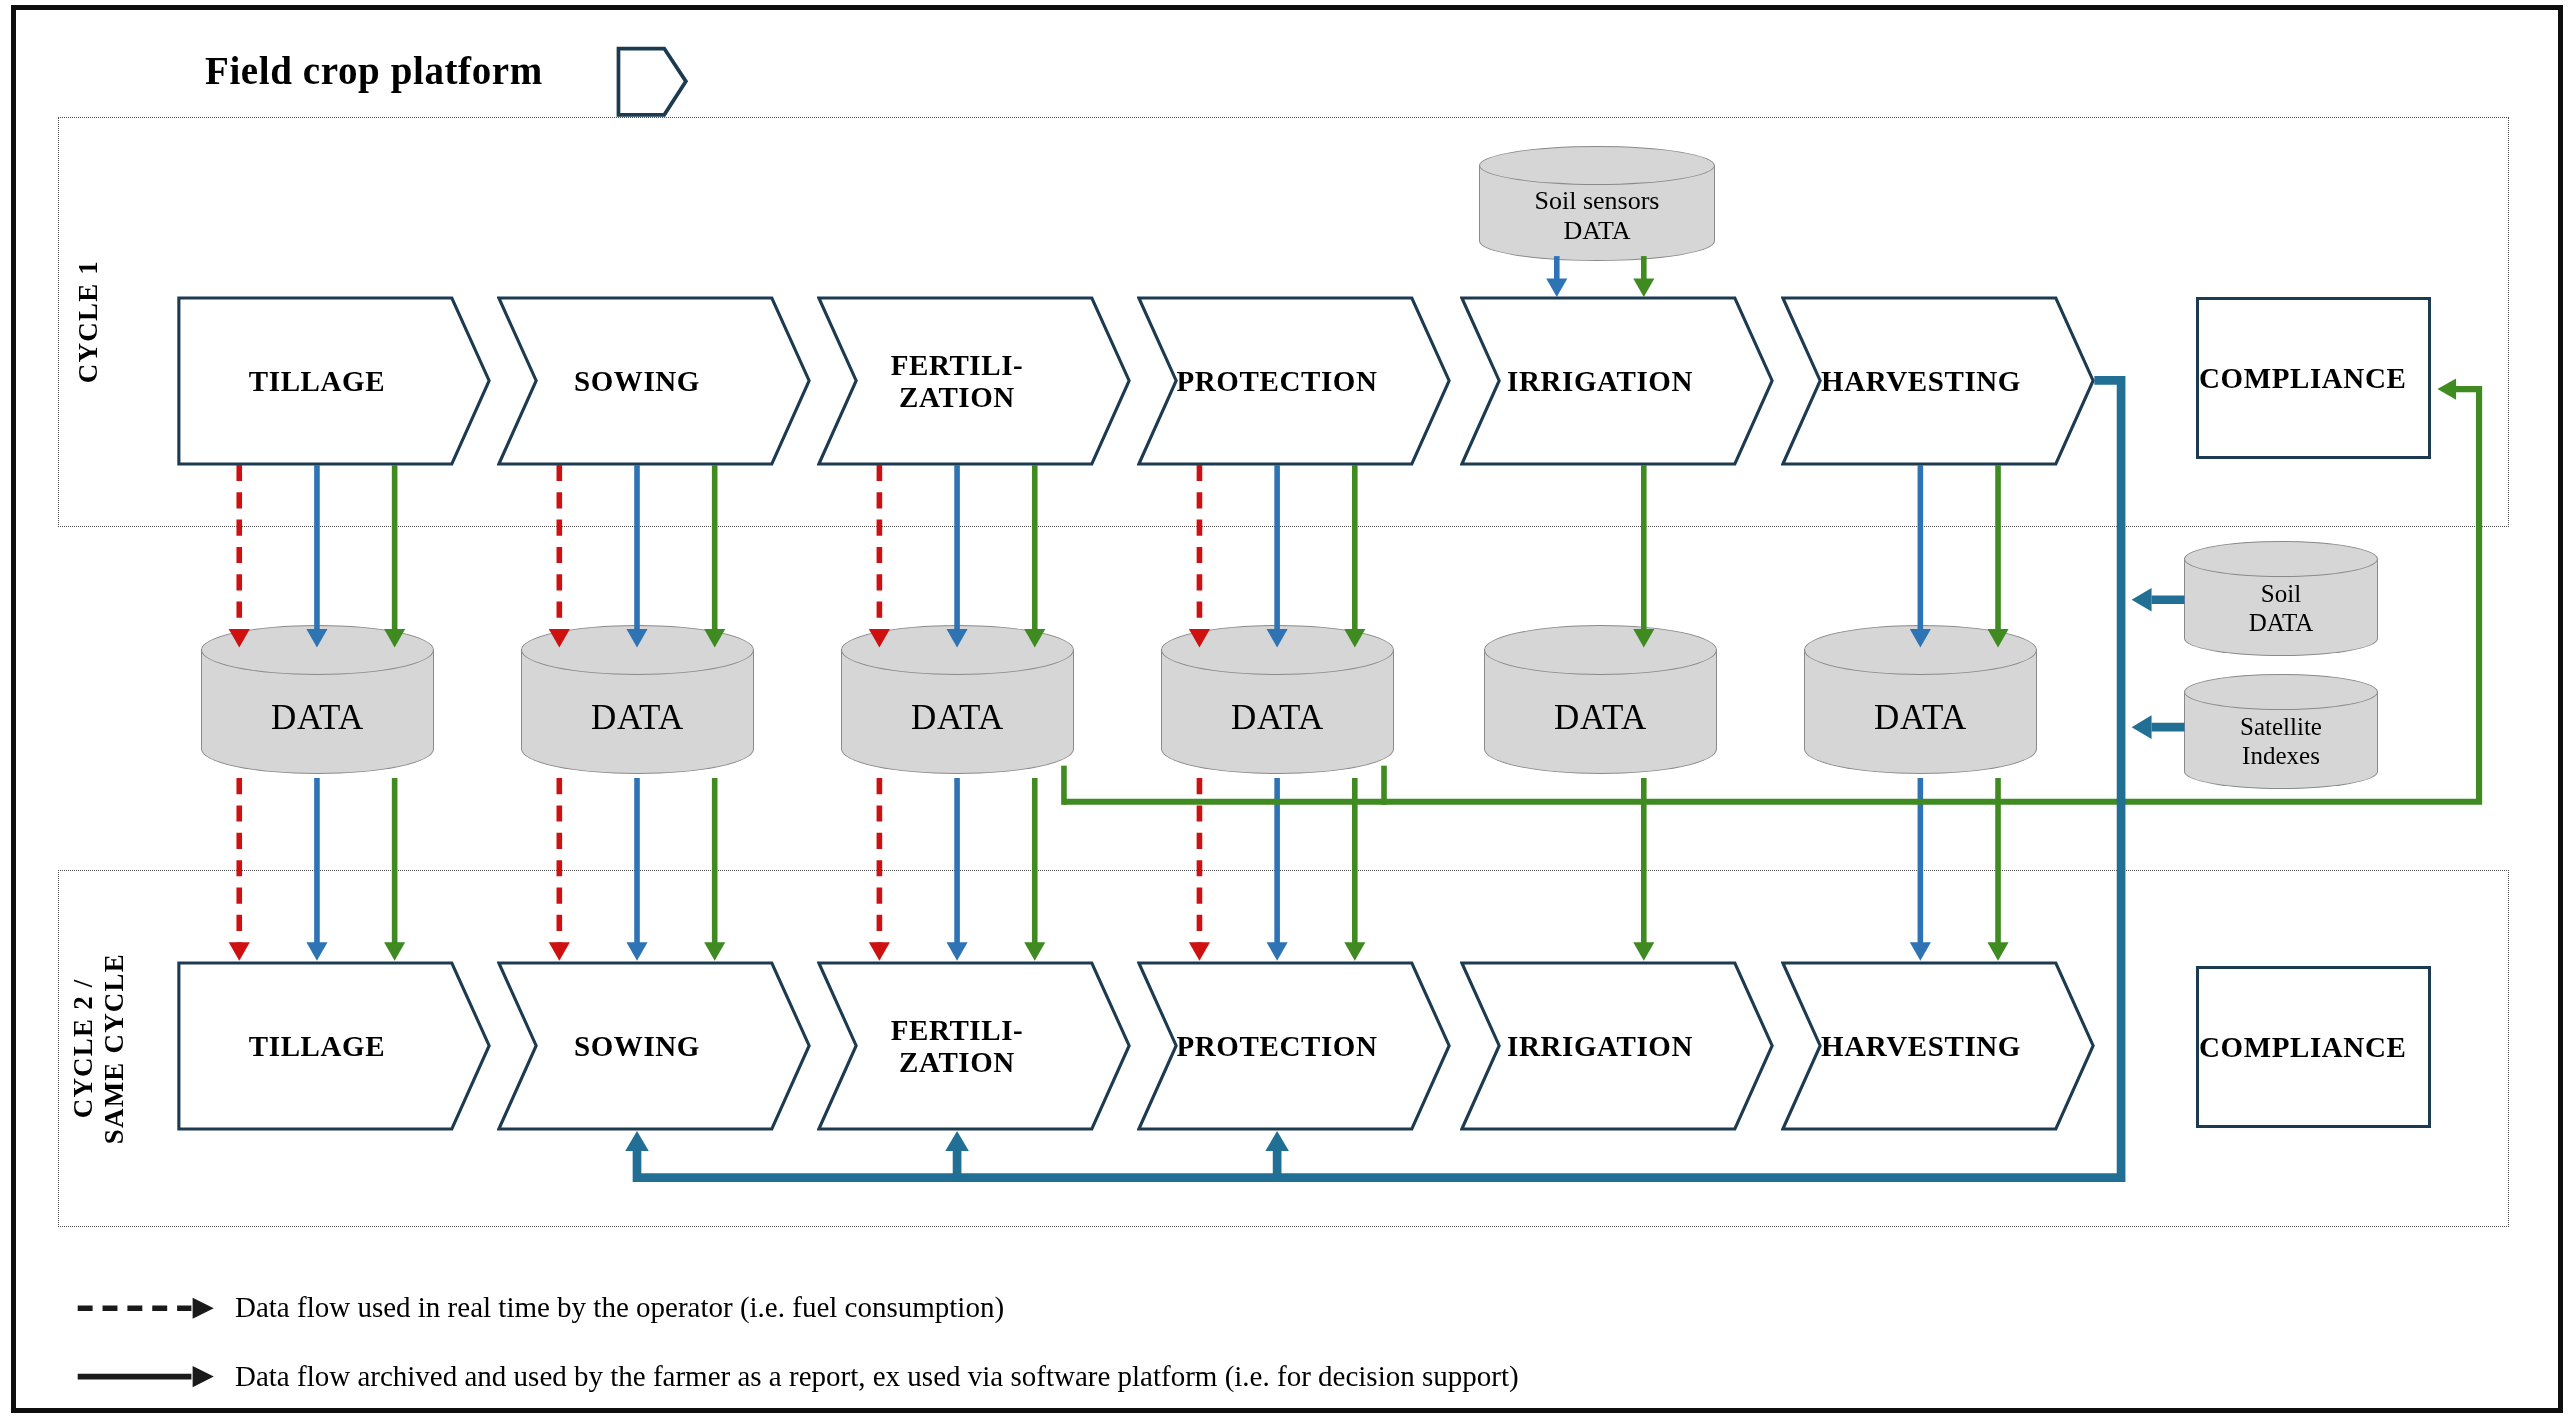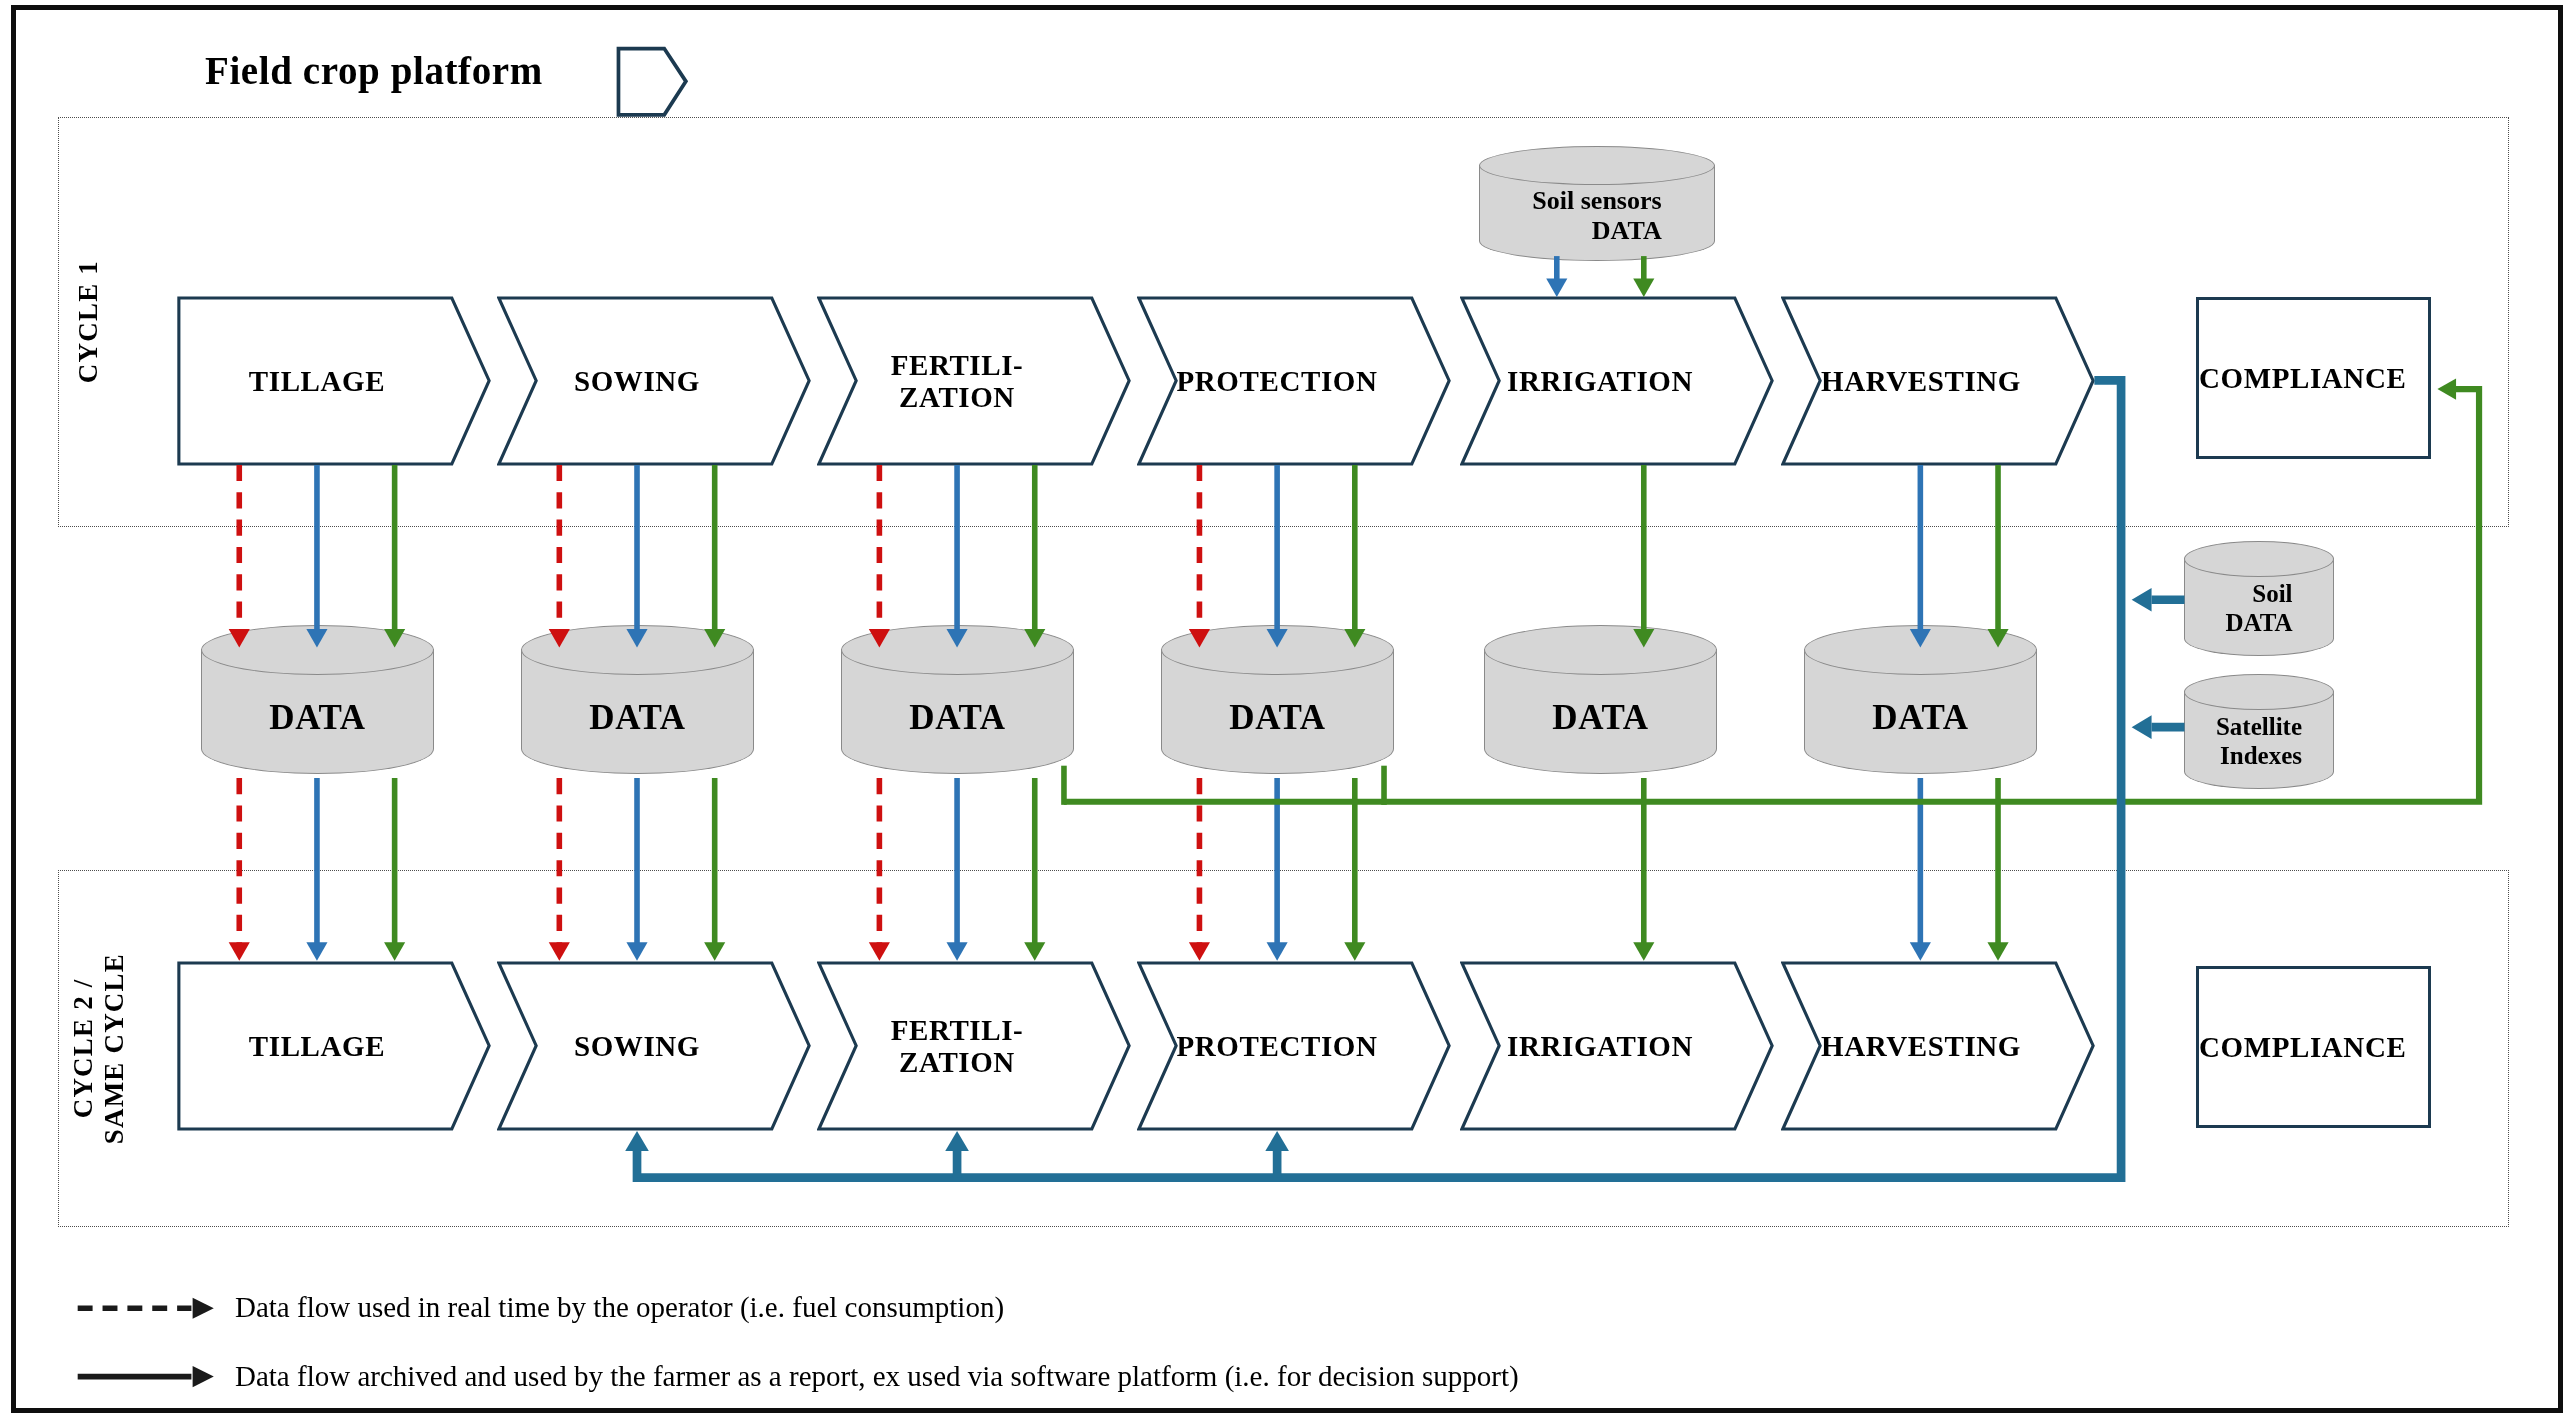--- a/index.html
+++ b/index.html
@@ -37,30 +37,30 @@
   #compliance1{left:2196px;top:297px;width:235px;height:162px;}
   #compliance2{left:2196px;top:966px;width:235px;height:162px;}
 
   
   .cyl{position:absolute;z-index:2;}
   .cyl .ct{position:absolute;left:0;right:0;background:var(--cylfill);border:1.9px solid var(--cylstroke);
            border-radius:50%;z-index:2;}
   .cyl .cb{position:absolute;left:0;right:0;bottom:0;background:var(--cylfill);
            border:1.9px solid var(--cylstroke);border-top:none;z-index:1;}
   .cyl .lbl{position:absolute;left:0;right:0;display:flex;align-items:center;justify-content:center;
-            text-align:right;font-weight:700;white-space:pre-line;z-index:3;line-height:1.15;}
+            text-align:center;font-weight:400;white-space:pre-line;z-index:3;line-height:1.15;}
   .cyl.big{width:233px;height:149px;}
   .cyl.big .ct{top:0;height:48px;}
   .cyl.big .cb{top:24px;border-radius:0 0 50% 50% / 0 0 25px 25px;}
   .cyl.big .lbl{top:44px;bottom:6.2px;font-size:35px;letter-spacing:0.6px;}
   .cyl.mid{width:236px;height:115px;}
   .cyl.mid .ct{top:0;height:37px;}
   .cyl.mid .cb{top:18.6px;border-radius:0 0 50% 50% / 0 0 20px 20px;}
   .cyl.mid .lbl{top:29px;bottom:5px;font-size:26px;}
-  .cyl.small{width:150px;height:115px;}
+  .cyl.small{width:194px;height:115px;}
   .cyl.small .ct{top:0;height:34px;}
   .cyl.small .cb{top:17px;border-radius:0 0 50% 50% / 0 0 17.4px 17.4px;}
   .cyl.small .lbl{top:26px;bottom:5px;font-size:25px;}
 
   
   #wires{position:absolute;left:0;top:0;z-index:5;pointer-events:none;}
 
   
   .legend-text{position:absolute;left:227px;font-size:29px;white-space:nowrap;margin-left:8px;}
   #legend-text-1{top:1291px;}

